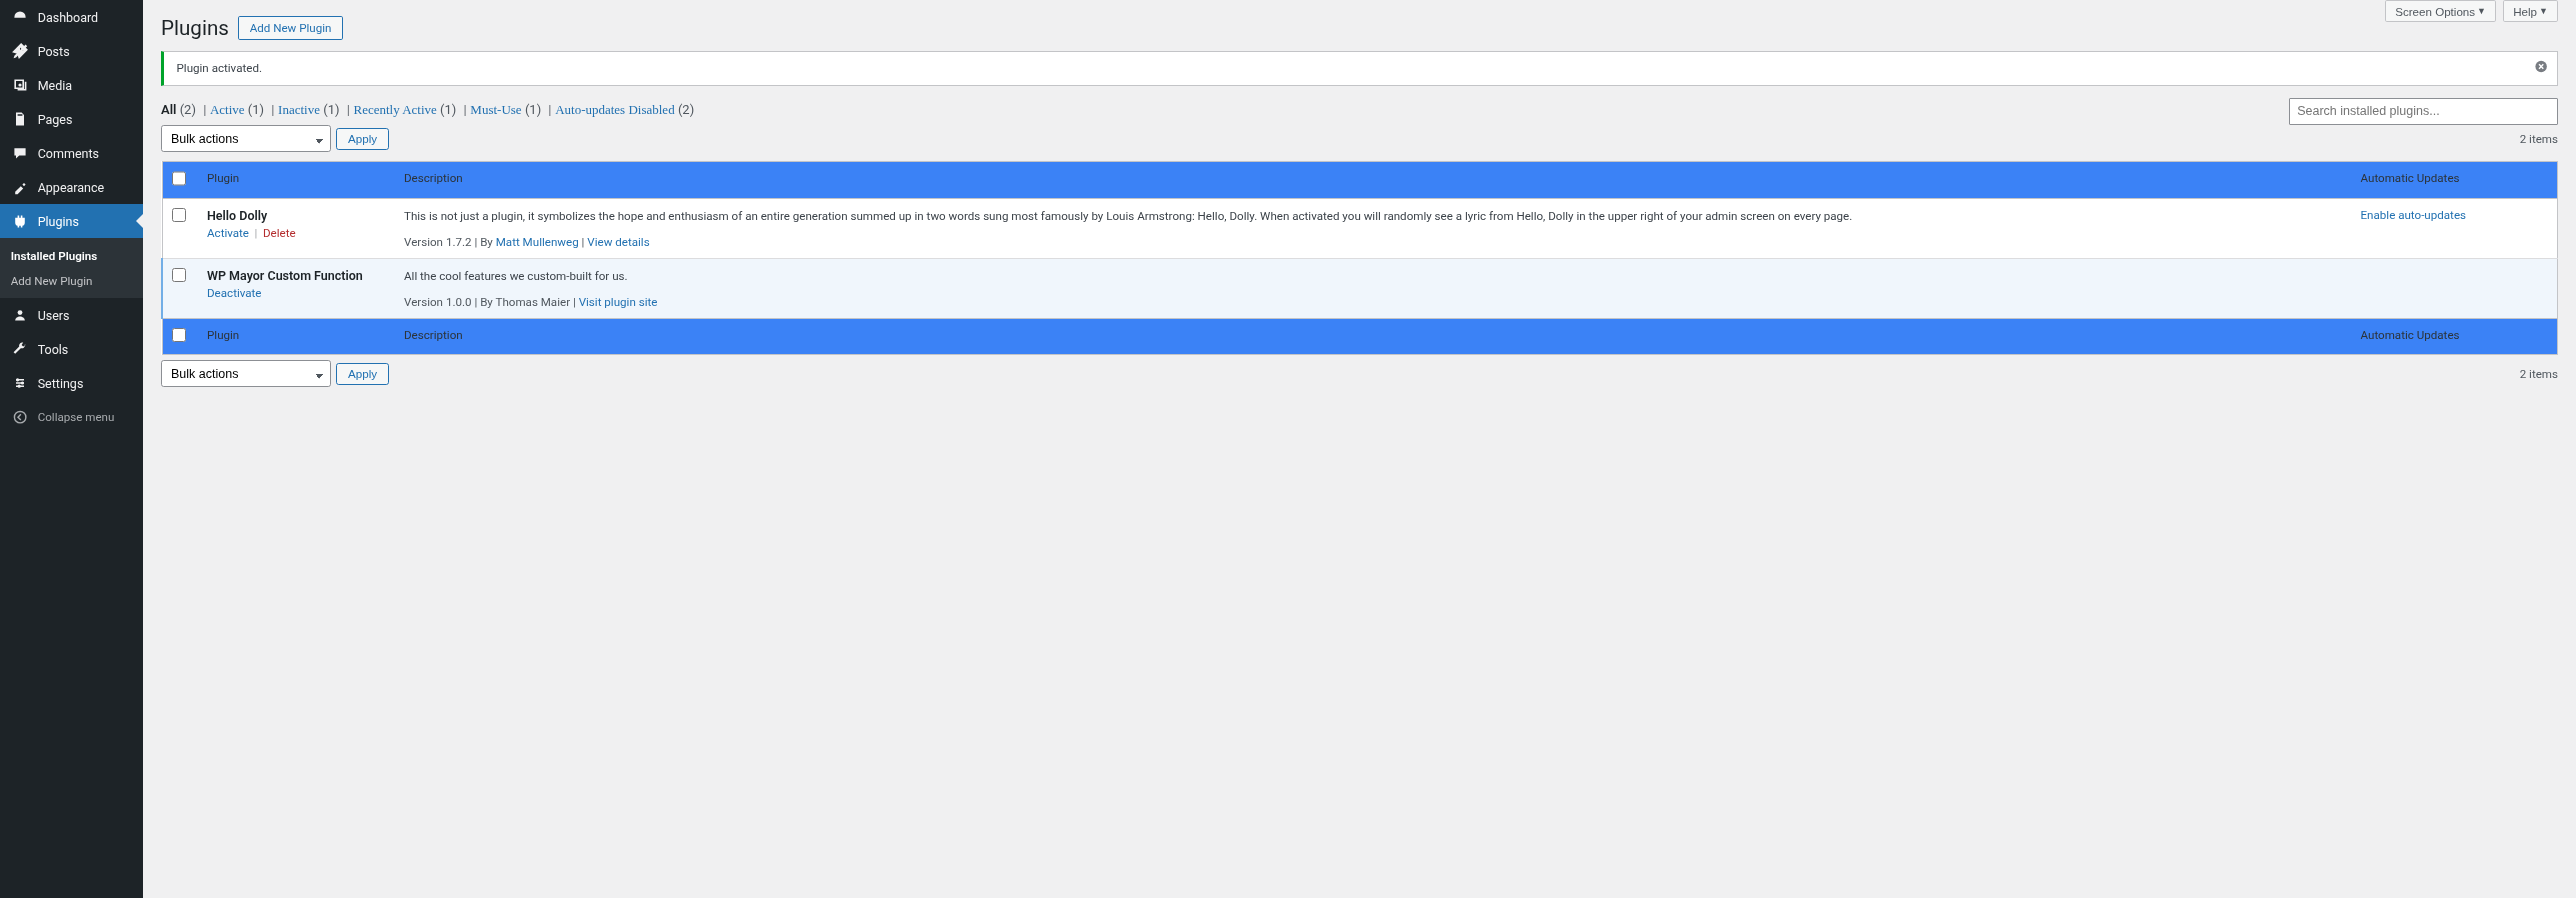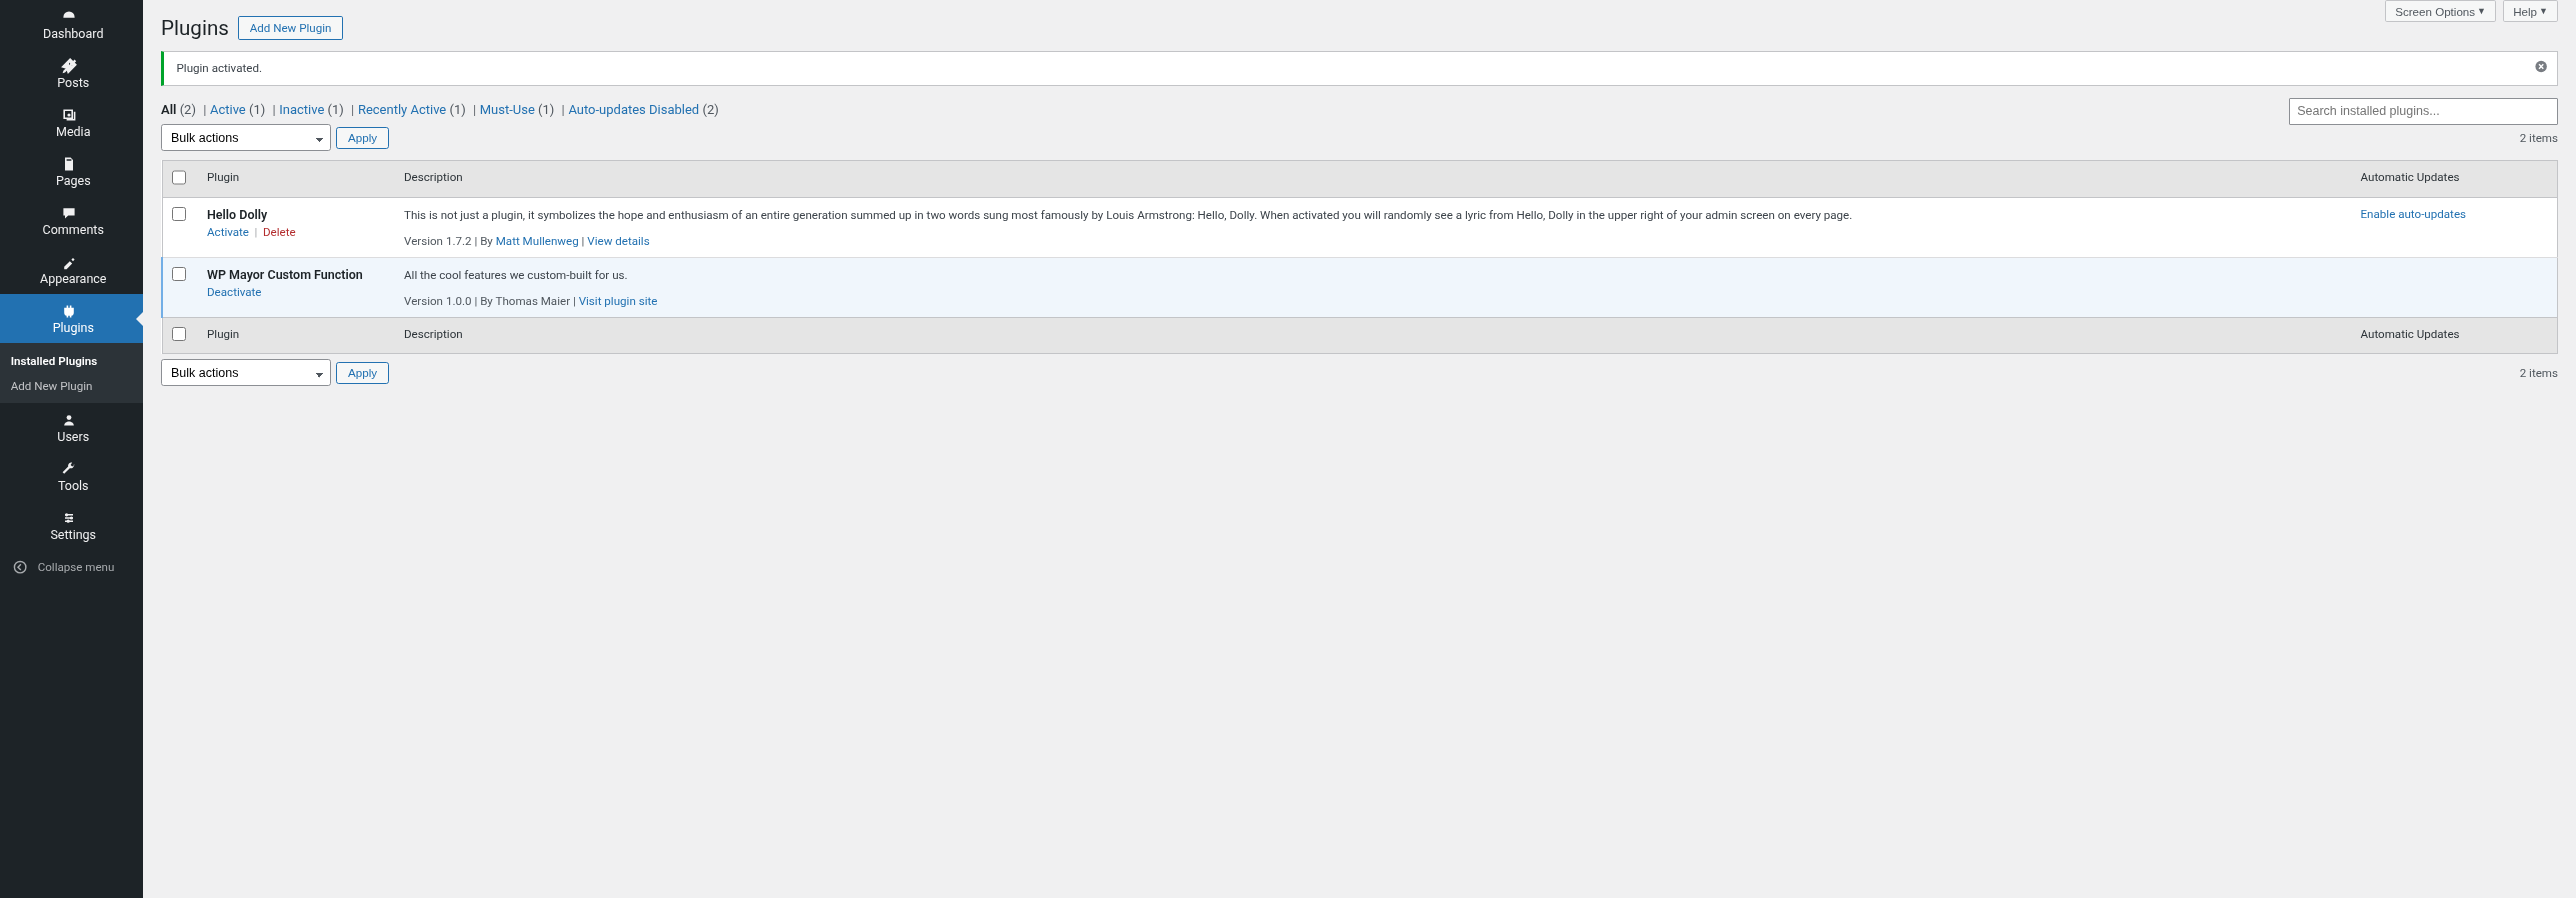--- a/index.html
+++ b/index.html
@@ -1,21 +1,21 @@
 <!DOCTYPE html>
 <html style="font-size:14.3px"><head>
 <meta charset="utf-8">
 <style>
   * { box-sizing: border-box; margin: 0; padding: 0; }
   body { font-family: -apple-system, BlinkMacSystemFont, "Segoe UI", Roboto, sans-serif; font-size: 11.6px; color: #3c434a; background: #f0f0f1; display: flex; min-height: 100vh; }
   a { text-decoration: none; color: #2271b1; cursor: pointer; }
 
   
   .sidebar { width: 143px; background: #1d2327; color: #f0f0f1; flex-shrink: 0; }
-  .menu-item { display: flex; align-items: center; padding: 8px 7.2px 8px 10.7px; color: #f0f0f1; font-size: 12.5px; cursor: pointer; position: relative; flex-direction: column; }
+  .menu-item { display: flex; align-items: center; padding: 8px 7.2px 8px 10.7px; color: #f0f0f1; font-size: 12.5px; cursor: pointer; position: relative; }
   .menu-item.current { background: #2271b1; color: #fff; font-weight: 400; }
   .menu-item .icon { width: 18px; height: 18px; margin-right: 9px; display: flex; align-items: center; justify-content: center; flex-shrink: 0; }
   .menu-item.current::after { content: ''; position: absolute; right: 0; top: 50%; transform: translateY(-50%); border: 7.2px solid transparent; border-right-color: #f0f0f1; }
   .submenu { background: #2c3338; padding: 5.4px 0; }
   .submenu-item { padding: 5.4px 10.7px; color: #c3c4c7; font-size: 11.6px; cursor: pointer; }
   .submenu-item.current { color: #fff; font-weight: 600; }
   .collapse-item { display: flex; align-items: center; padding: 8px 7.2px 8px 10.7px; color: #a7aaad; font-size: 11.6px; cursor: pointer; }
   .collapse-item .icon { width: 18px; height: 18px; margin-right: 9px; display: flex; align-items: center; justify-content: center; }
 
   
@@ -30,35 +30,35 @@
   .page-action { display: inline-block; padding: 3.6px 10.7px; border: 0.9px solid #2271b1; color: #2271b1; background: #f6f7f7; font-size: 11.6px; border-radius: 1.8px; cursor: pointer; }
 
   .notice { display: flex; align-items: center; background: #fff; border: 0.9px solid #c3c4c7; border-left: 3.6px solid #00a32a; padding: 9.8px 12.5px; margin-bottom: 16px; position: relative; }
   .notice-text { font-size: 11.6px; }
   .notice-dismiss { position: absolute; right: 9px; top: 50%; transform: translateY(-50%); cursor: pointer; color: #787c82; }
 
   .subsubsub { list-style: none; display: flex; flex-wrap: wrap; font-size: 13px; color: #646970; margin: 0 0 7.2px; }
   .subsubsub li { margin-right: 3.6px; }
   .subsubsub .sep { margin: 0 3.6px; color: #646970; }
   .subsubsub .current { color: #1d2327; font-weight: 600; }
-  .subsubsub a { color: #2271b1; }
+  .subsubsub a { color: #2271b1; font-family: Liberation Serif, serif; }
   .subsubsub .count { color: #50575e; }
 
   .search-box { position: absolute; right: 18px; top: 98px; }
   .search-input { width: 269px; padding: 5.4px 7.2px; border: 0.9px solid #8c8f94; border-radius: 1px; font-size: 12.5px; }
 
   .tablenav { display: flex; align-items: center; justify-content: space-between; margin: 5.4px 0 9px; }
   .tablenav .actions { display: flex; gap: 5.4px; align-items: center; }
   .bulk-select { padding: 3.6px 25px 3.6px 9px; border: 0.9px solid #8c8f94; border-radius: 2.7px; font-size: 12.5px; background: #fff; appearance: none; background-image: linear-gradient(45deg, transparent 50%, #50575e 50%), linear-gradient(135deg, #50575e 50%, transparent 50%); background-position: right 10.7px top 12.5px, right 6.3px top 12.5px; background-size: 4.5px 4.5px; background-repeat: no-repeat; min-height: 27px; width: 170px;}
   .apply-btn { padding: 3.6px 10.7px; border: 0.9px solid #2271b1; color: #2271b1; background: #f6f7f7; font-size: 11.6px; border-radius: 2.7px; cursor: pointer; }
   .displaying-num { font-size: 11.6px; color: #50575e; }
 
   table.plugins { width: 100%; border-collapse: collapse; border: 0.9px solid #c3c4c7; background: #fff; }
   table.plugins th, table.plugins td { text-align: left; padding: 9px 9px; vertical-align: top; }
-  table.plugins thead th, table.plugins tfoot th { border-bottom: 0.9px solid #c3c4c7; font-weight: 400; color: #2c3338; background:#e5e5e5; }
+  table.plugins thead th, table.plugins tfoot th { border-bottom: 0.9px solid #c3c4c7; font-weight: 400; color: #2c3338; background:#3b82f6; }
   table.plugins tfoot th { border-bottom: none; border-top: 0.9px solid #c3c4c7; }
   .check-col { width: 36px; text-align: center; }
   .check-col input { width: 14.3px; height: 14.3px; }
   .plugin-col { width: 197px; }
   .auto-col { width: 206px; }
   .plugin-name { font-weight: 600; font-size: 12.5px; color: #1d2327; }
   .row-actions { margin-top: 3.6px; font-size: 11.6px; }
   .row-actions a { color: #2271b1; }
   .row-actions .delete { color: #b32d2e; }
   .row-actions .sep { color: #a7aaad; margin: 0 2.7px; }

